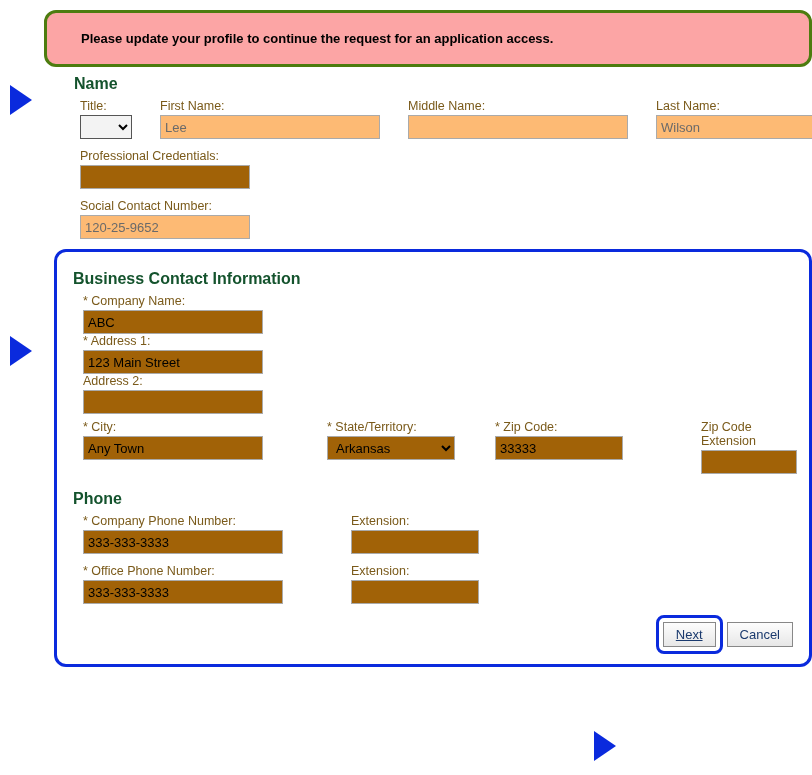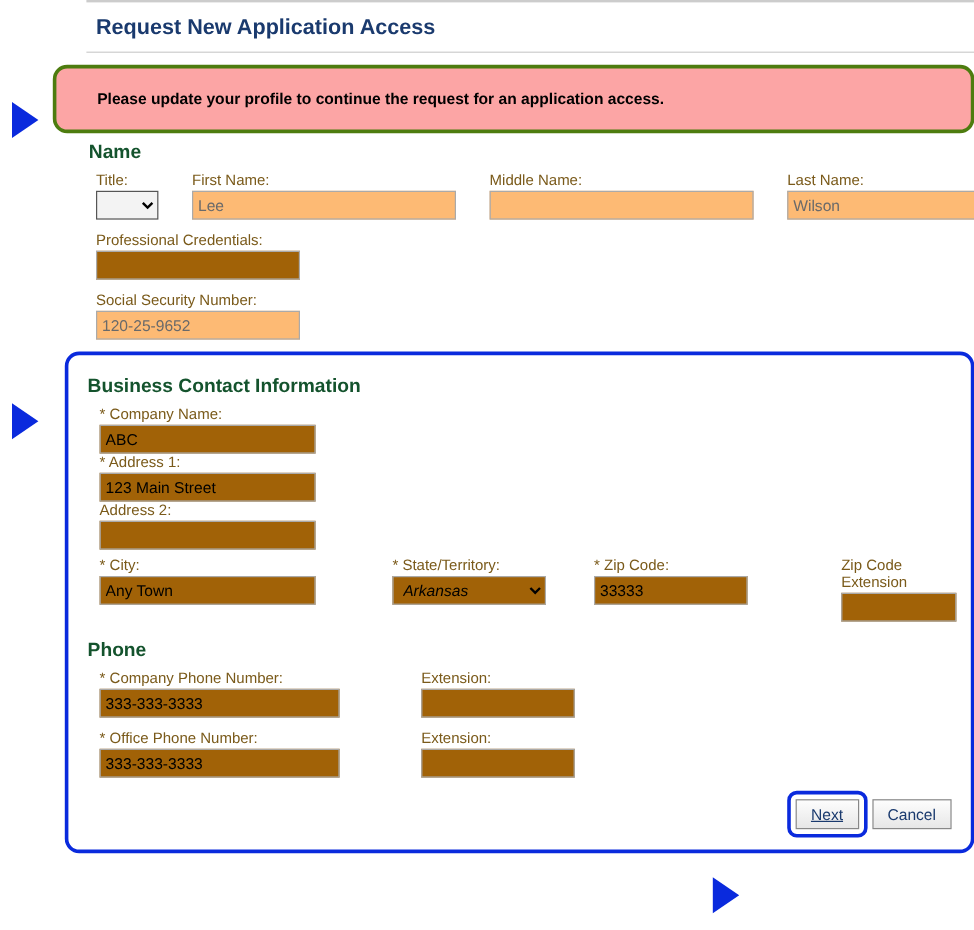--- a/index.html
+++ b/index.html
@@ -91,21 +91,21 @@
   .business-box {
     border: 3px solid #0a2add;
     border-radius: 12px;
     margin-left: -18px;
     padding: 10px 8px 50px 18px;
     position: relative;
   }
   .w-company { width: 180px; }
   .w-addr    { width: 180px; }
   .w-city    { width: 180px; }
-  .w-state   { width: 128px; height:24px;font-style:italic;}
+  .w-state   { width: 128px; height:24px;}
   .w-zip     { width: 128px; }
   .w-zipext  { width: 96px; }
   .w-phone   { width: 200px;}
   .w-ext     { width: 128px;}
 
   .btn-row {
     position: absolute;
     right: 16px;
     bottom: 10px;
     display: flex;
@@ -134,21 +134,20 @@
 </style>
 </head>
 <body>
 
 <div class="arrow a1"></div>
 <div class="arrow a2"></div>
 <div class="arrow a3"></div>
 
 <div class="page">
 
-  <div class="page-title">Request New Application Access</div>
 
   <div class="notice-wrap">
     <div class="notice-box">
       <div class="notice-text">Please update your profile to continue the request for an application access.</div>
     </div>
   </div>
 
   <div class="section-heading">Name</div>
   <div class="field-row">
     <div class="field">
@@ -171,21 +170,21 @@
 
   <div class="field-row">
     <div class="field">
       <label>Professional Credentials:</label>
       <input type="text" class="w-prof" value="" style="">
     </div>
   </div>
 
   <div class="field-row">
     <div class="field">
-      <label>Social Security Number:</label>
+      <label>Social Contact Number:</label>
       <input type="text" readonly="" class="w-ssn" value="120-25-9652" style="">
     </div>
   </div>
 
   <div class="business-box">
     <div class="section-heading" style="margin-left:-2px">Business Contact Information</div>
 
     <div class="field" style="margin-left:8px">
       <label class="req">Company Name:</label>
       <input type="text" class="w-company" value="ABC" style="">

